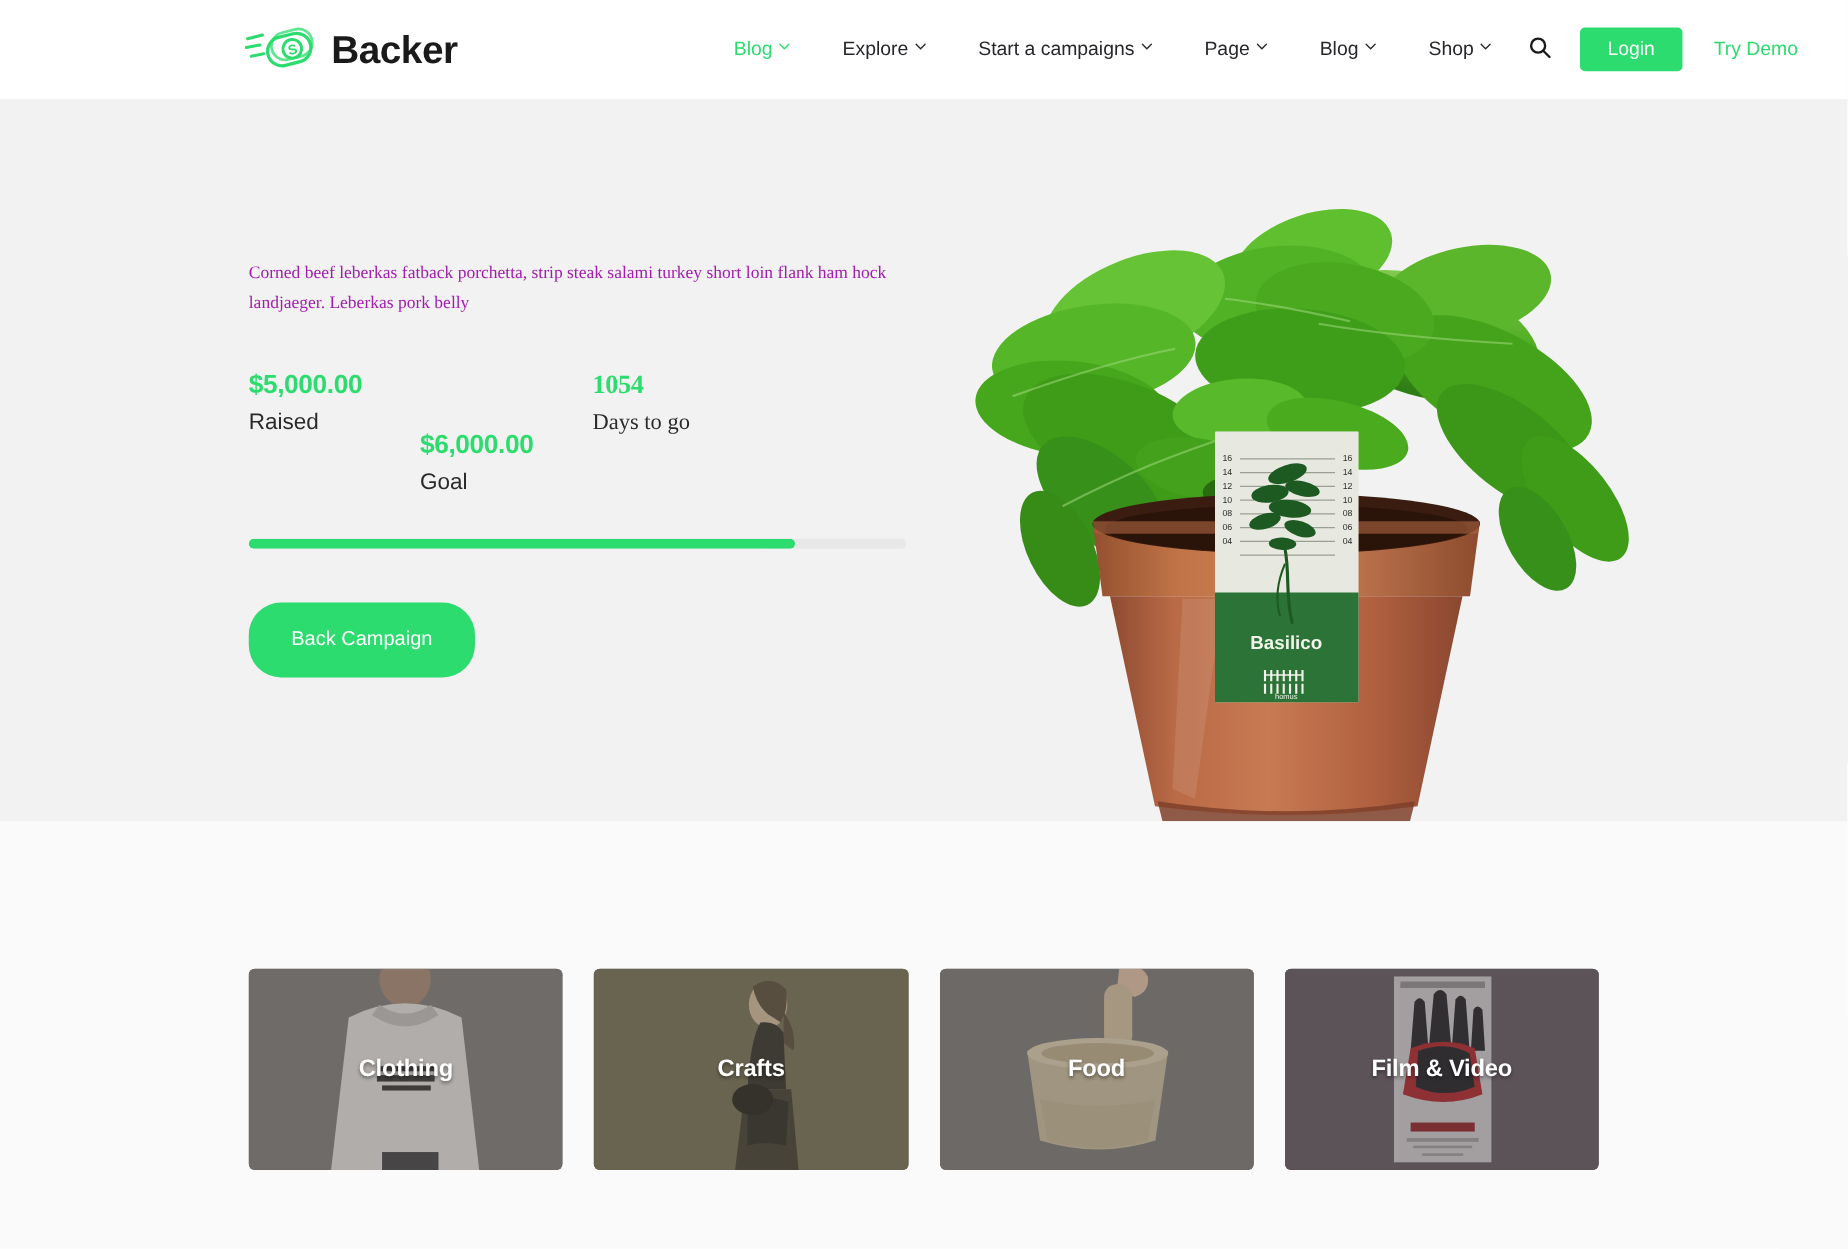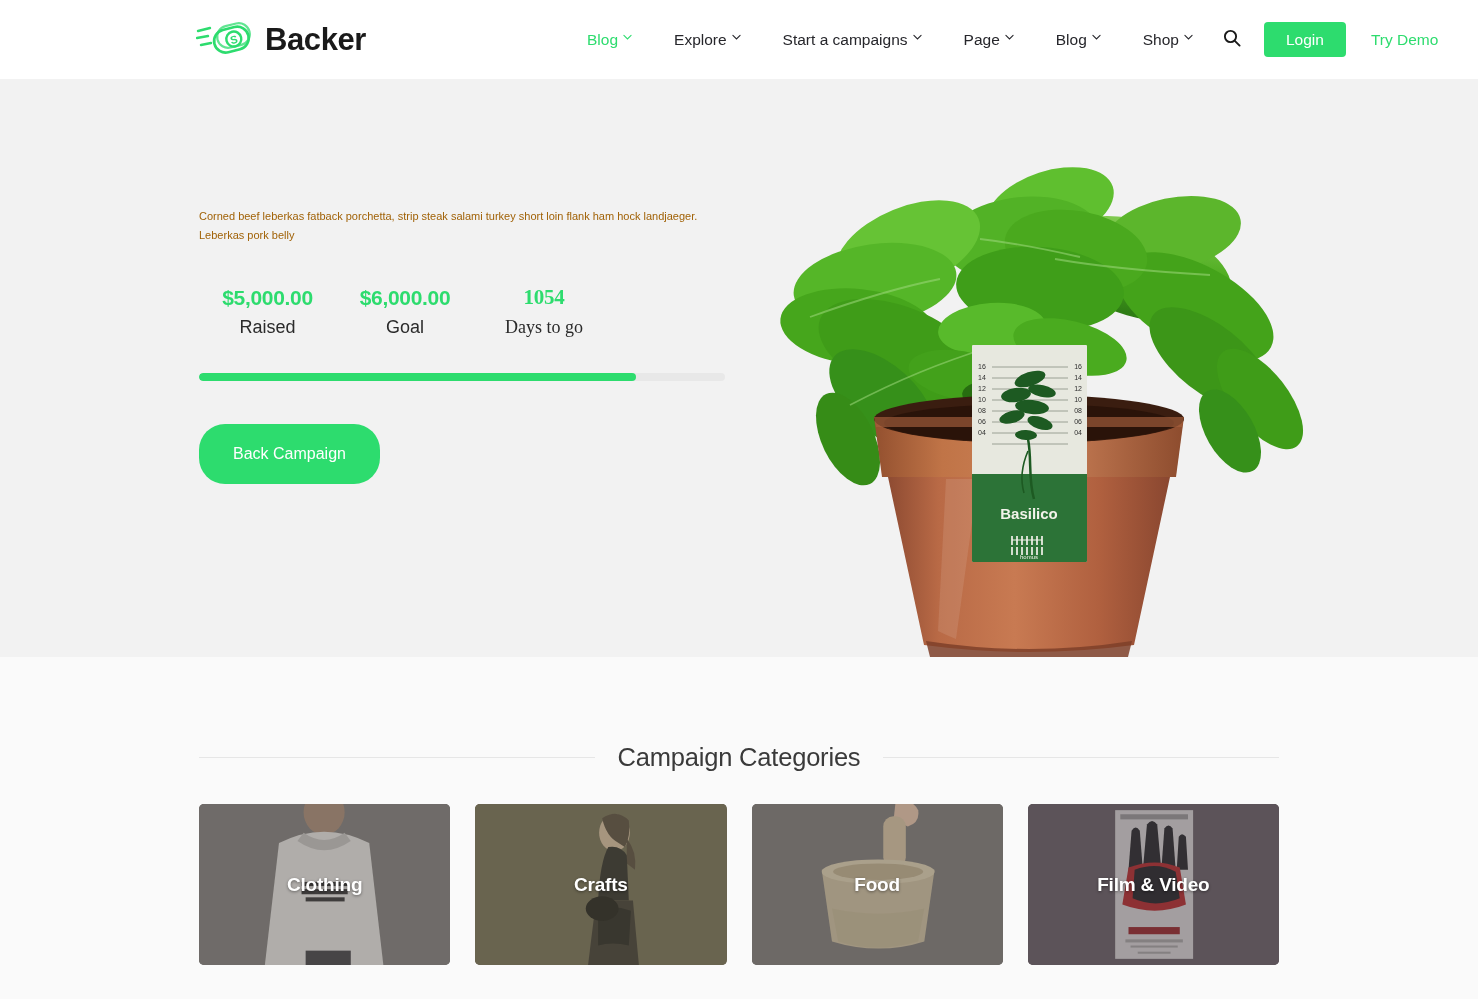--- a/index.html
+++ b/index.html
@@ -121,33 +121,33 @@
   .hero-title {
     font-size: 40.5px;
     line-height: 1.28;
     font-weight: 700;
     color: #2b2b2b;
     letter-spacing: -0.4px;
     max-width: 530px;
   }
   .hero-desc {
     margin-top: 24px;
-    font-size: 11px;
+    font-size: 14px;
     line-height: 1.72;
-    color: #a16207;
+    color: #a21caf;
     max-width: 522px;
+    font-family: Liberation Serif, serif;
   }
   .stats {
     display: flex;
     margin-top: 41px;
-    text-align: center;
   }
   .stat { margin-right: 0; }
   .stat:nth-child(1) { width: 137px; }
-  .stat:nth-child(2) { width: 138px; }
+  .stat:nth-child(2) { width: 138px; margin-top: 48px; }
   .stat:nth-child(3) { width: 140px; font-family: Liberation Serif, serif; }
   .stat-value {
     font-size: 21px;
     font-weight: 700;
     color: #2ddc6e;
     line-height: 1.1;
     letter-spacing: -0.3px;
   }
   .stat-label {
     margin-top: 8px;
@@ -526,25 +526,20 @@
           </g>
           <text x="289" y="480" font-family="Liberation Sans, sans-serif" font-size="6" fill="#f2f3ea" text-anchor="middle">homus</text>
         </g>
       </svg>
     </div>
 
   </div>
 </section>
 
 <section class="categories-section">
-  <div class="section-heading">
-    <span class="rule"></span>
-    <h2 class="section-title">Campaign Categories</h2>
-    <span class="rule"></span>
-  </div>
 
   <div class="cat-grid">
 
     <div class="cat-card" style="background:#6f6c69">
       <span class="art">
         <svg viewBox="0 0 245 161" preserveAspectRatio="xMidYMid slice">
           <rect width="245" height="161" fill="#6f6c69"></rect>
           <ellipse cx="122" cy="10" rx="20" ry="22" fill="#9c7b63"></ellipse>
           <path d="M78 40 Q122 18 166 40 L180 161 L64 161 Z" fill="#dedcd9"></path>
           <path d="M96 38 Q122 56 148 38 L142 30 Q122 44 102 30 Z" fill="#b9b7b4"></path>

